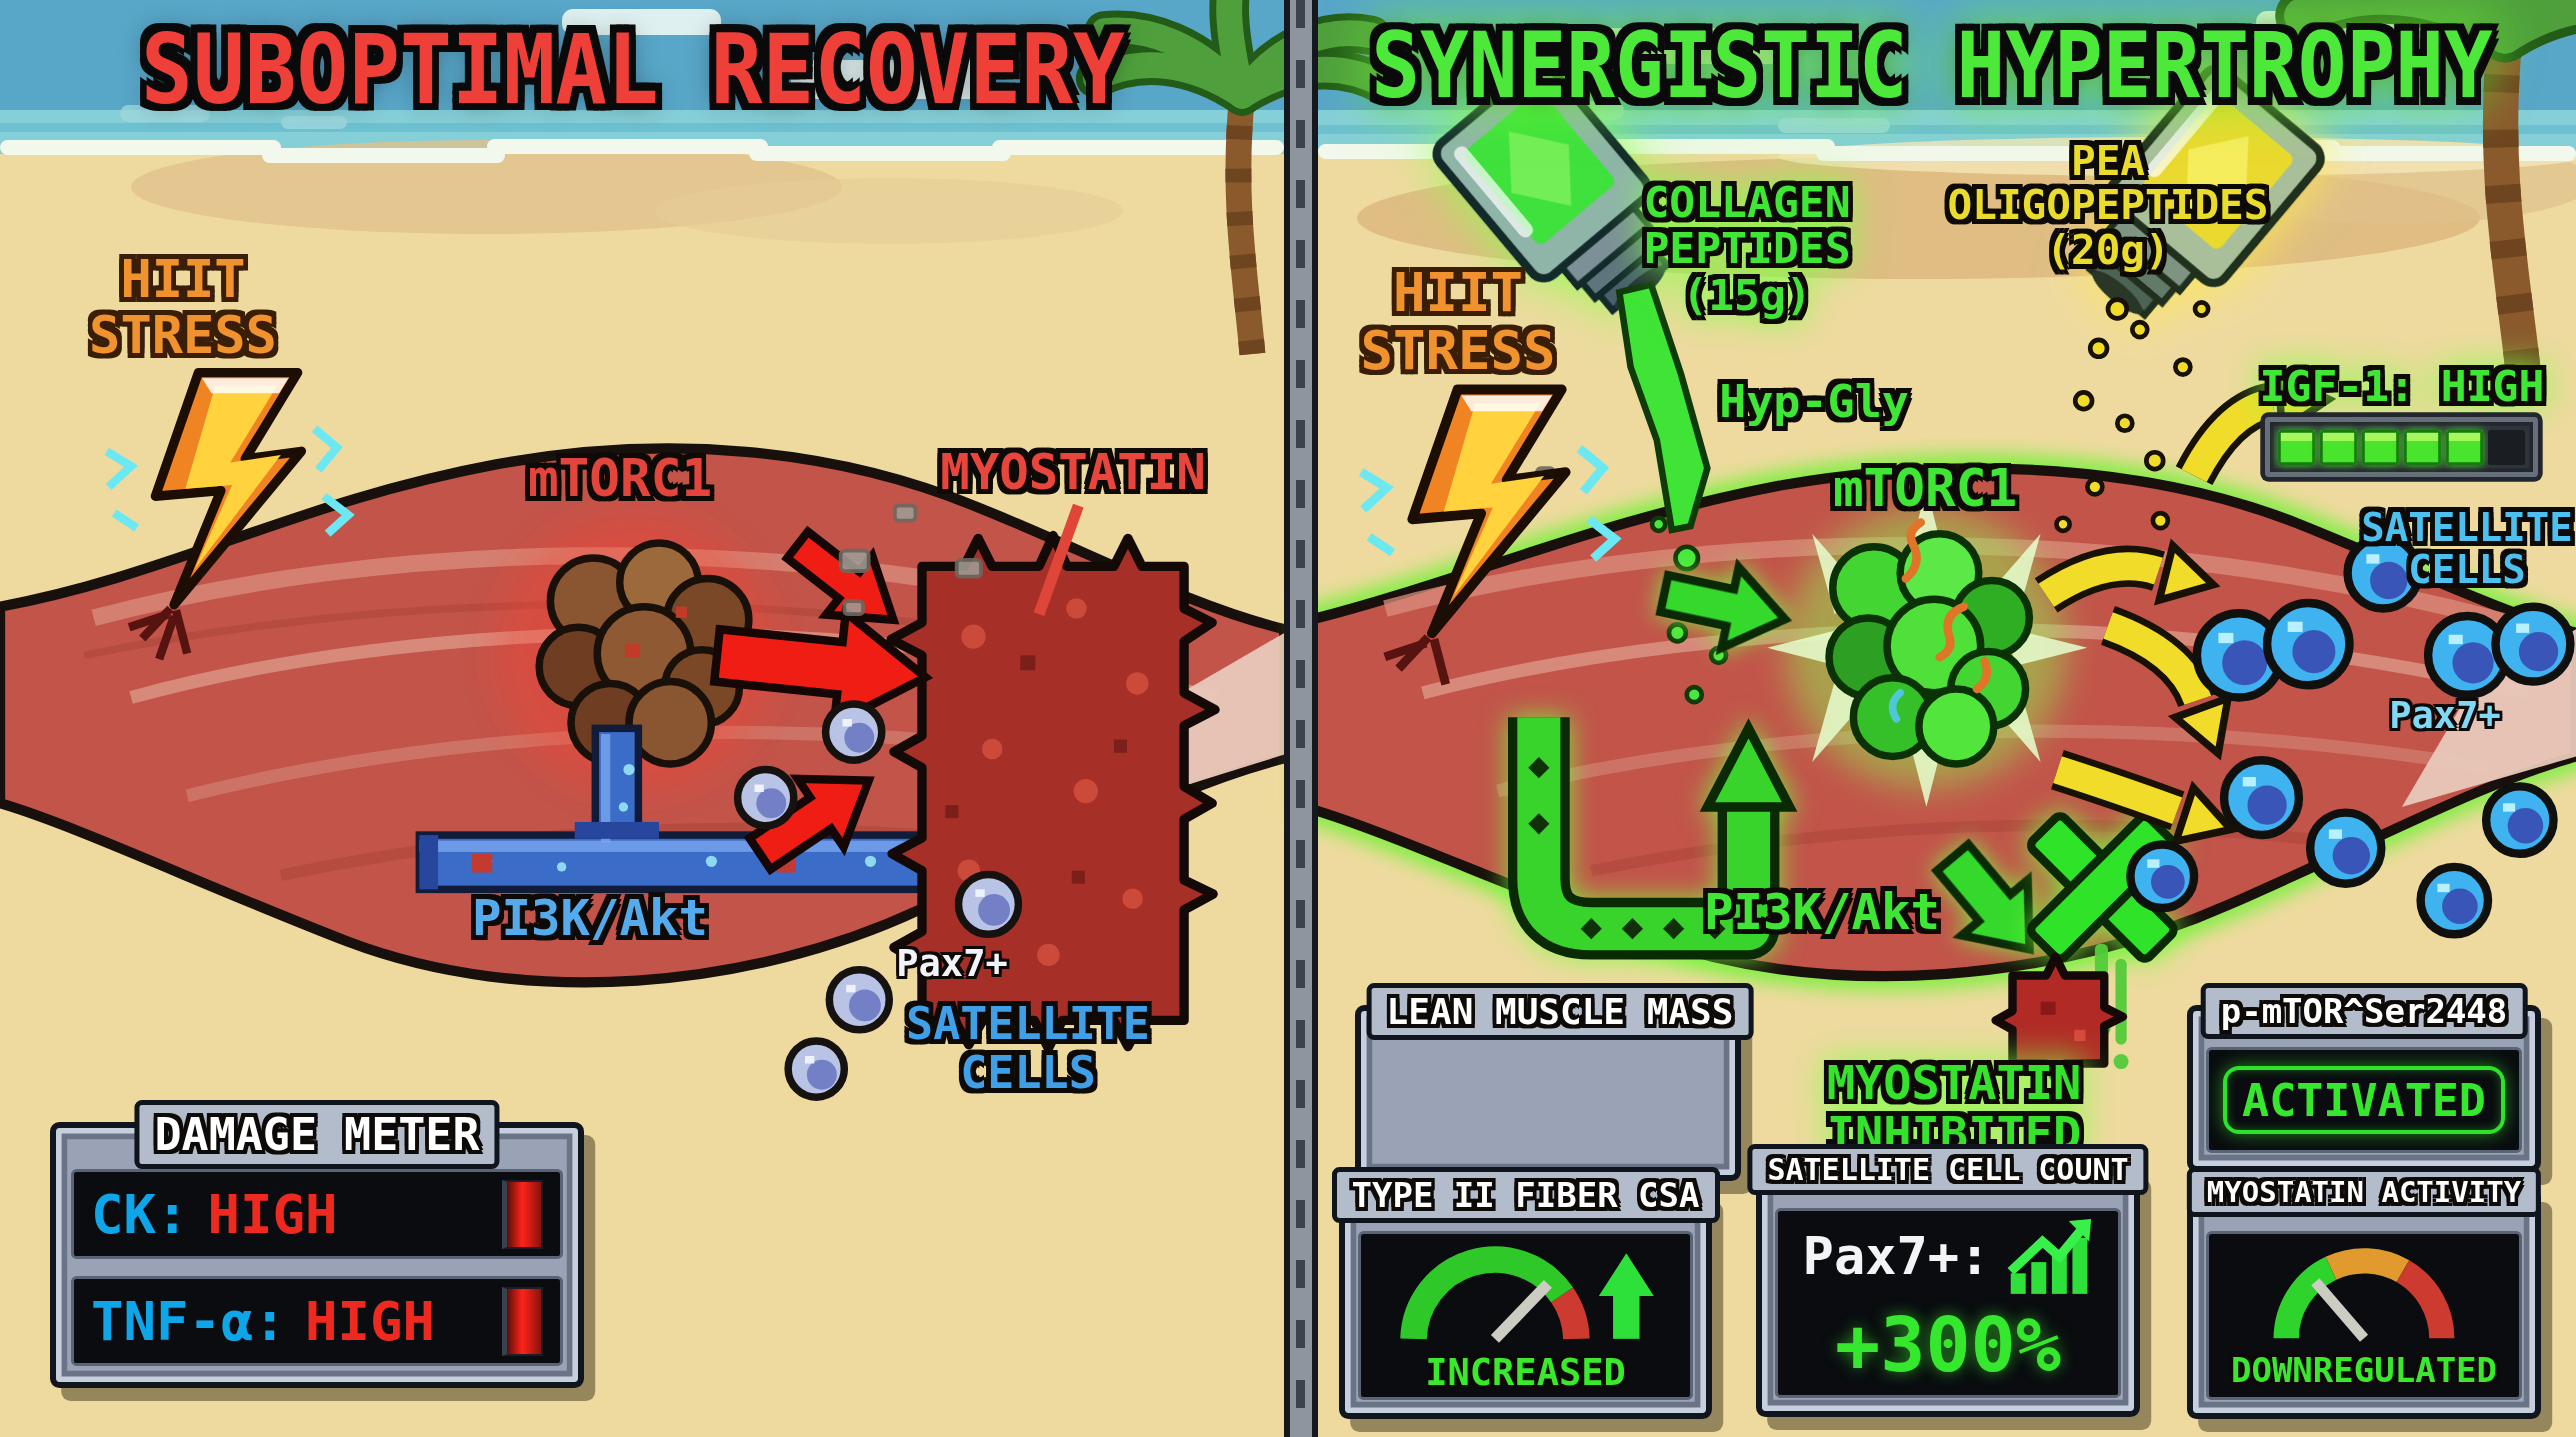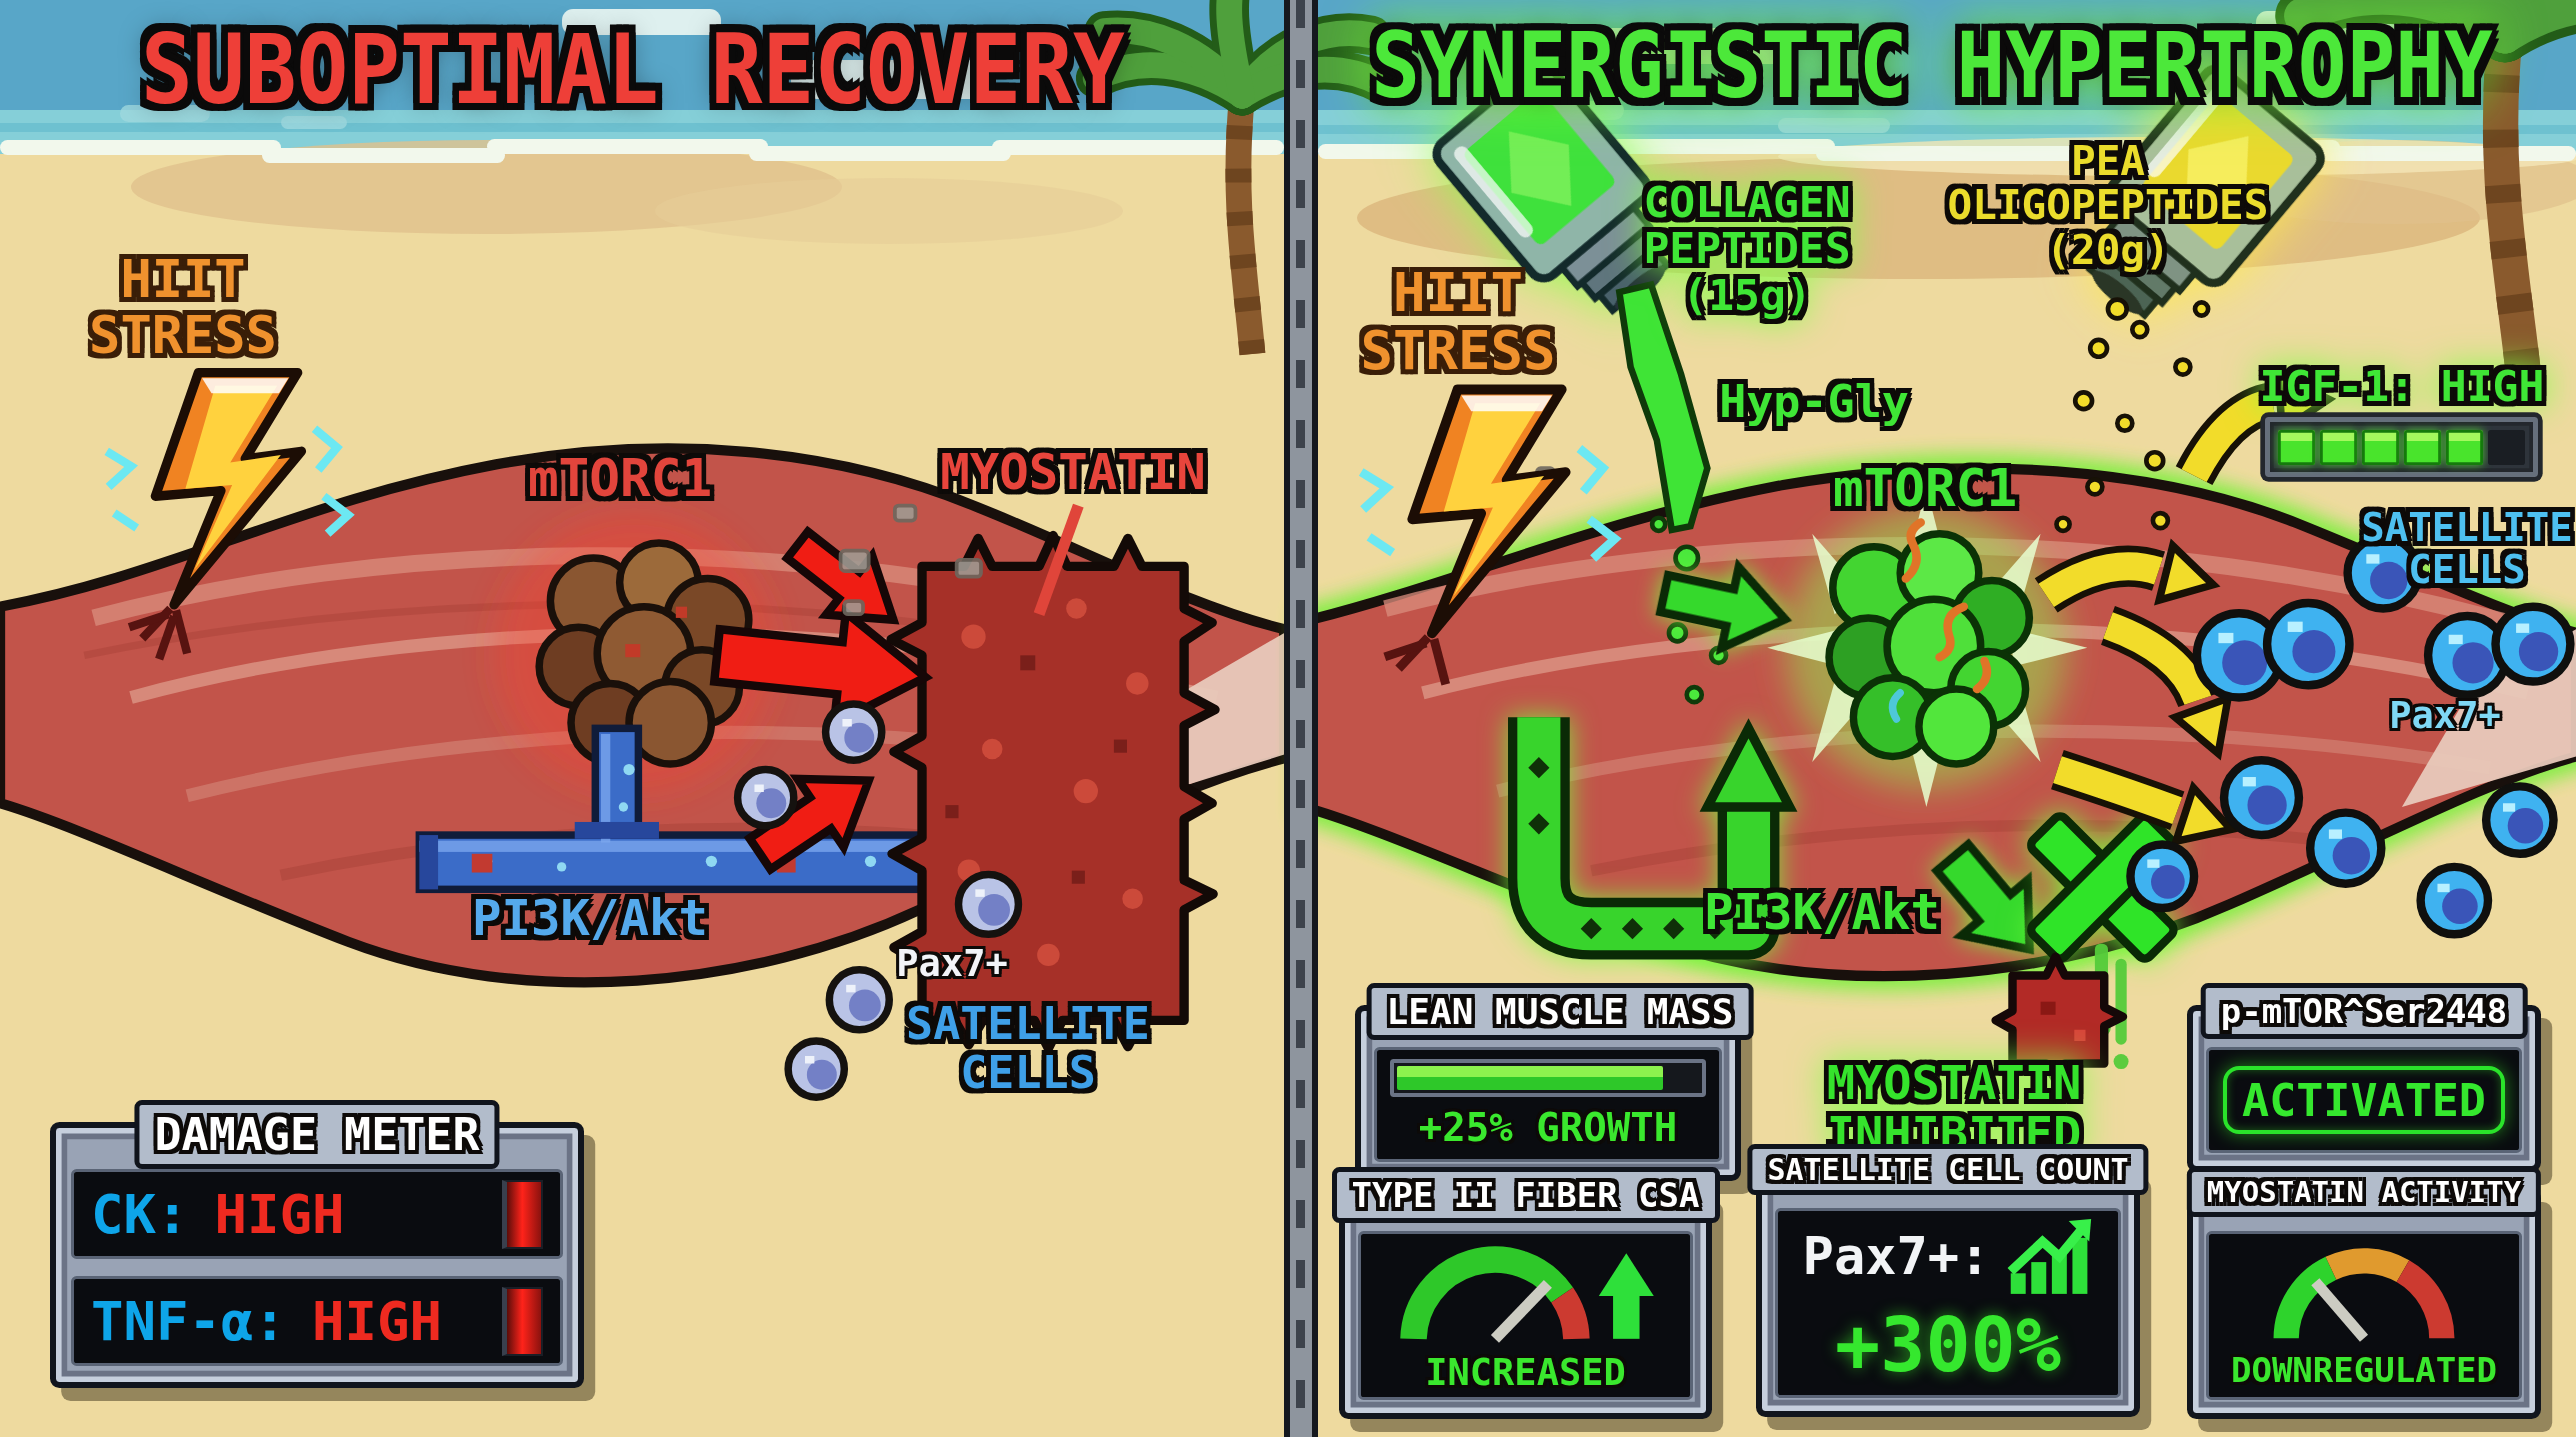--- a/index.html
+++ b/index.html
@@ -70,21 +70,21 @@
   .instrument .screen{position:absolute;left:13px;right:13px;top:36px;bottom:13px;background:#0a0c10;
     border:3.7px solid #5a6476;border-radius:5.6px;}
 
   
   .dm{left:50px;top:1122px;width:534px;height:266px;}
   .dm .tab{font-size:45px;}
   .dm-screen{position:absolute;left:15px;right:15px;height:90px;background:#0a0c10;border:3.7px solid #5a6476;
     border-radius:5.6px;display:flex;align-items:center;padding:0 17px;}
   .dm-screen.r1{top:41px;} .dm-screen.r2{top:148px;}
   .dm-label{font-size:54px;color:#0ea5e9;}
-  .dm-value{font-size:54px;color:var(--alert-red,#ee2a20);margin-left:26px;}
+  .dm-value{font-size:54px;color:var(--alert-red,#ee2a20);margin-left:19px;}
   .dm-ind{margin-left:auto;width:41px;height:69px;border:2.8px solid #1a1e26;border-left:5.6px solid #39404e;
     background:linear-gradient(90deg,#5a0d0a,#ff231a 45%,#8a120e);}
 
   
   .lean{left:1355px;top:1005px;width:386px;height:176px;}
   .lean .tab{font-size:36px;margin-left:12px;}
   .lean .screen{display:flex;flex-direction:column;justify-content:center;gap:7.5px;padding:9.4px 13px;}
   .lean-bar{height:51px;border:4.7px solid #6b7486;background:#15181d;border-radius:3.7px;padding:2.8px;}
   .lean-fill{height:100%;background:linear-gradient(180deg,#8df24e 0 46%,#2ec829 46% 100%);border-radius:1.9px;}
   .lean-text{font-size:39px;color:#3ae82e;text-align:center;}
@@ -636,26 +636,20 @@
     </div>
     <div class="dm-screen r2">
       <span class="dm-label">TNF-α:</span>
       <span class="dm-value">HIGH</span>
       <span class="dm-ind"></span>
     </div>
   </div>
 
   <div class="instrument lean">
     <div class="tab">LEAN MUSCLE MASS</div>
-    <div class="screen">
-      <div class="lean-bar">
-        <div class="lean-fill" style="width: 88%;"></div>
-      </div>
-      <div class="lean-text ol-sm">+25% GROWTH</div>
-    </div>
   </div>
 
   <div class="instrument fiber">
     <div class="tab">TYPE II FIBER CSA</div>
     <div class="screen gauge-screen">
       <svg width="281" height="112" viewBox="0 0 260 110">
         <path d="M 20,100 A 80 80 0 0 1 166,57" fill="none" stroke="#2ec829" stroke-width="26"></path>
         <path d="M 166,57 A 80 80 0 0 1 180,100" fill="none" stroke="#cc3a30" stroke-width="26"></path>
         <line x1="100" y1="100" x2="152" y2="46" stroke="#ccccc2" stroke-width="11"></line>
         <g fill="#2ee03a">

